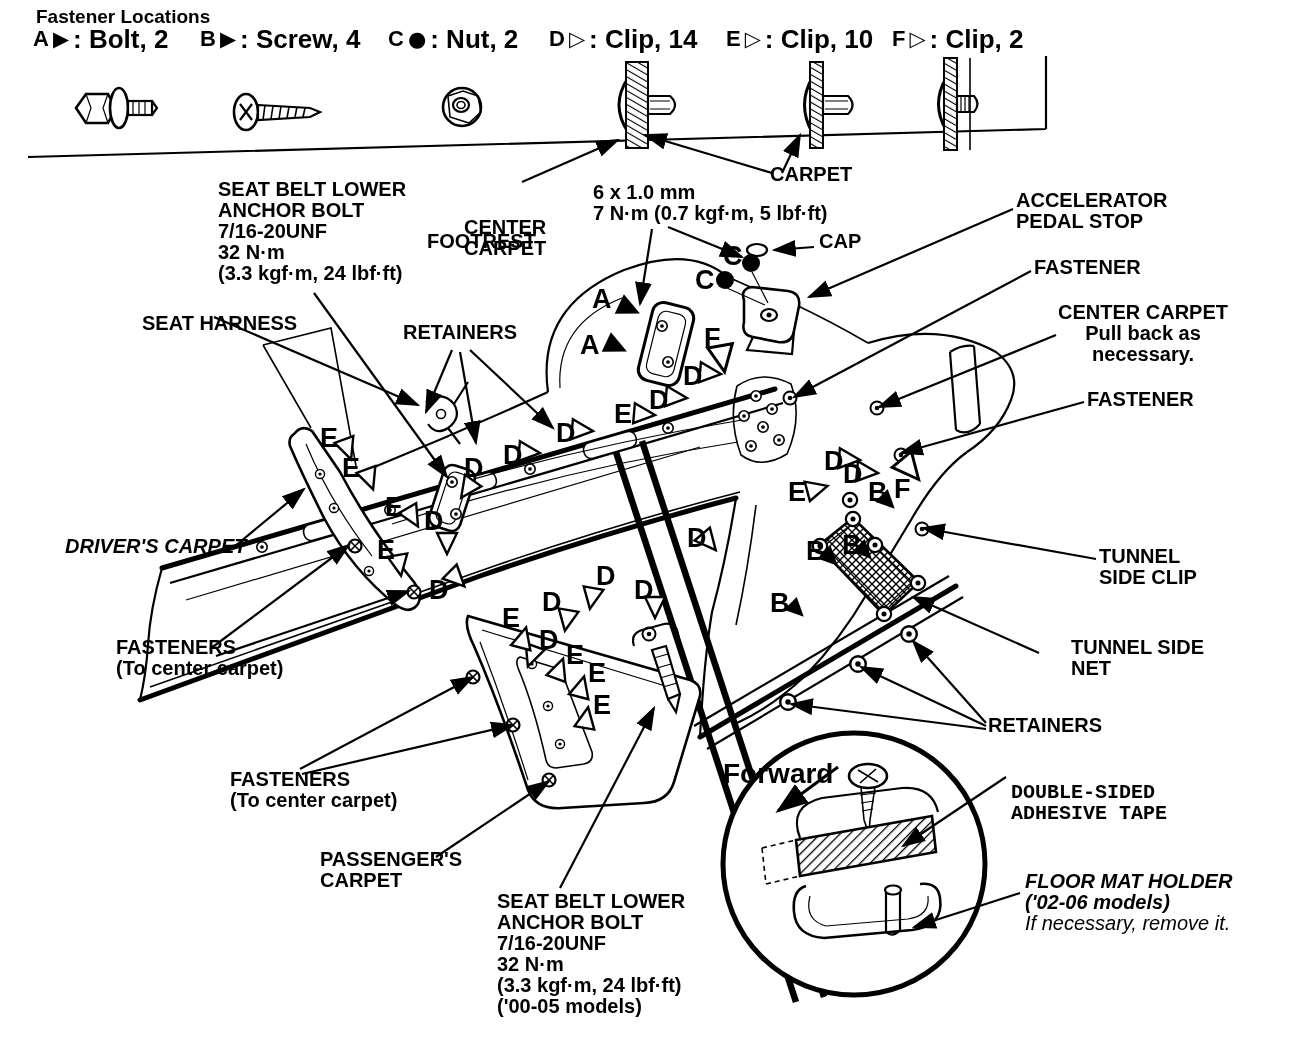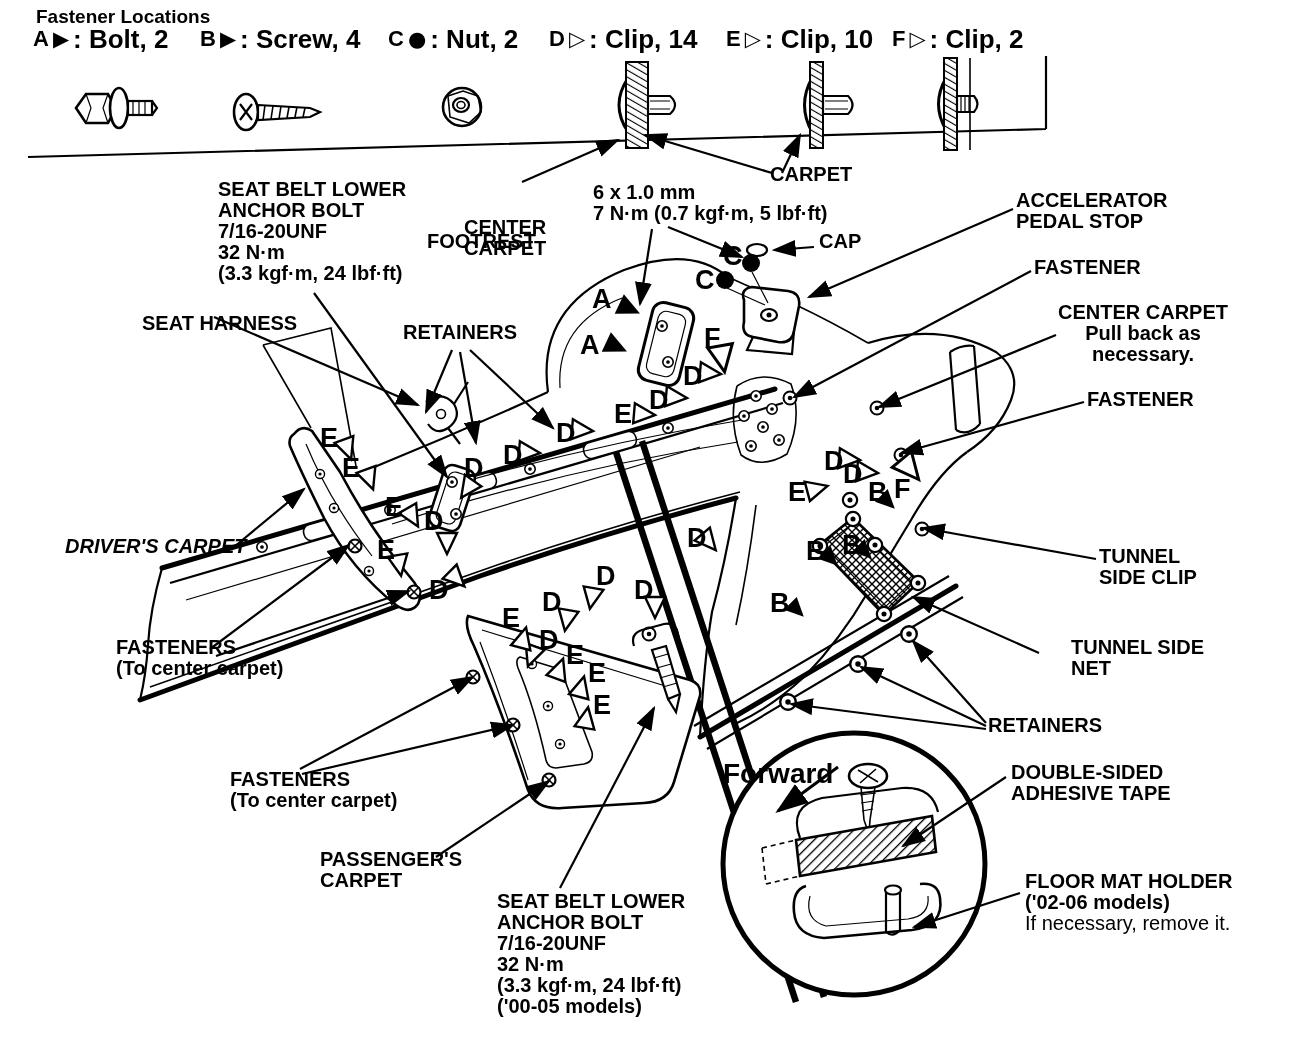--- a/index.html
+++ b/index.html
@@ -436,25 +436,25 @@
         <div class="ln">Forward</div>
       </div>
       <div class="diagram-label" style="left: 497px; top: 891px;">
         <div class="ln">SEAT BELT LOWER</div>
         <div class="ln">ANCHOR BOLT</div>
         <div class="ln">7/16-20UNF</div>
         <div class="ln">32 N·m</div>
         <div class="ln">(3.3 kgf·m, 24 lbf·ft)</div>
         <div class="ln">('00-05 models)</div>
       </div>
-      <div class="diagram-label" style="left: 1011px; top: 762px;">
+      <div class="diagram-label" style="left: 1011px; top: 782px; font-family: Liberation Mono, monospace;">
         <div class="ln">DOUBLE-SIDED</div>
         <div class="ln">ADHESIVE TAPE</div>
       </div>
-      <div class="diagram-label" style="left: 1025px; top: 871px;">
+      <div class="diagram-label" style="left: 1025px; top: 871px; font-style: italic;">
         <div class="ln">FLOOR MAT HOLDER</div>
         <div class="ln">('02-06 models)</div>
         <div class="ln light">If necessary, remove it.</div>
       </div>
     </div>
   <div id="markers-layer">
       <span class="marker" style="left: 592px; top: 286px;">A</span>
       <span class="marker" style="left: 580px; top: 332px;">A</span>
       <span class="marker" style="left: 868px; top: 479px;">B</span>
       <span class="marker" style="left: 842px; top: 532px;">B</span>

